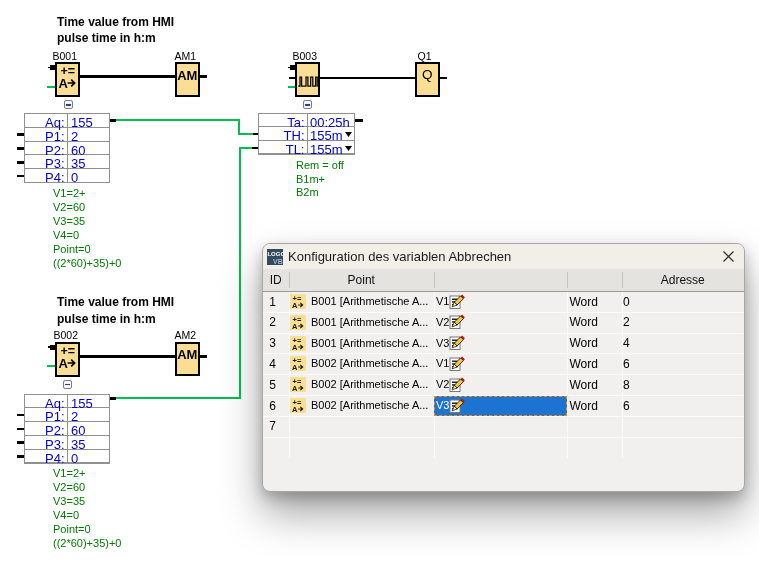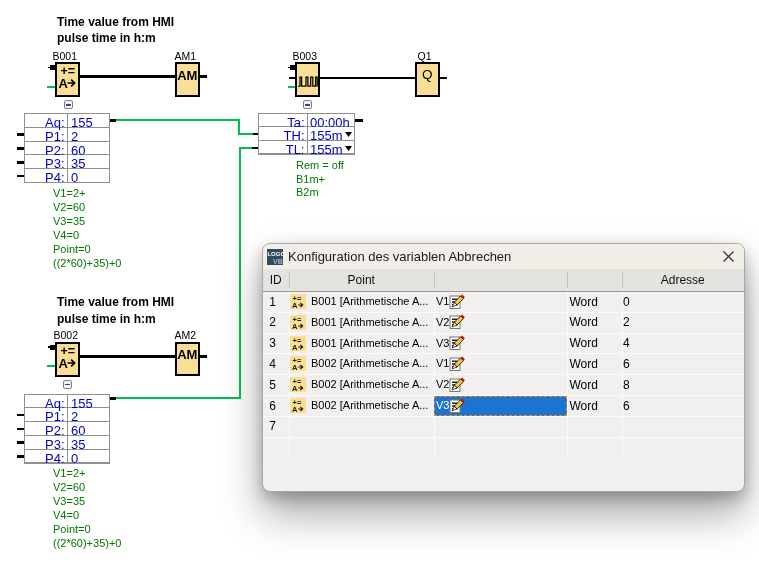--- a/index.html
+++ b/index.html
@@ -146,21 +146,21 @@
     <div style="position:absolute;left:42px;top:0;bottom:0;width:1px;background:#909090;"></div>
   </div>
   <div class="tick" style="left:16.5px;top:133px;width:7.5px;height:2.5px;"></div>
   <div class="tick" style="left:16.5px;top:147px;width:7.5px;height:2.5px;"></div>
   <div class="tick" style="left:16.5px;top:161px;width:7.5px;height:2.5px;"></div>
   <div class="tick" style="left:16.5px;top:174.5px;width:7.5px;height:2.5px;"></div>
 
   <div class="ptable" style="left:258px;top:112.5px;width:97px;height:42px;">
     <div class="prow" style="height:13.5px;">
         <span class="plab" style="right:49.5px;top:1px;">Ta:</span>
-        <span class="pval" style="left:51px;top:1px;">00:00h</span>
+        <span class="pval" style="left:51px;top:1px;">00:25h</span>
       </div>
     <div class="prow" style="height:13.5px;">
         <span class="plab" style="right:49.5px;top:1px;">TH:</span>
         <span class="pval" style="left:51px;top:1px;">155m</span>
         <svg style="position:absolute;left:86px;top:5px;" width="7" height="5">
           <polygon points="0,0 7,0 3.5,5" fill="#000"></polygon>
         </svg>
       </div>
     <div class="prow" style="height:13.5px;">
         <span class="plab" style="right:49.5px;top:1px;">TL:</span>

